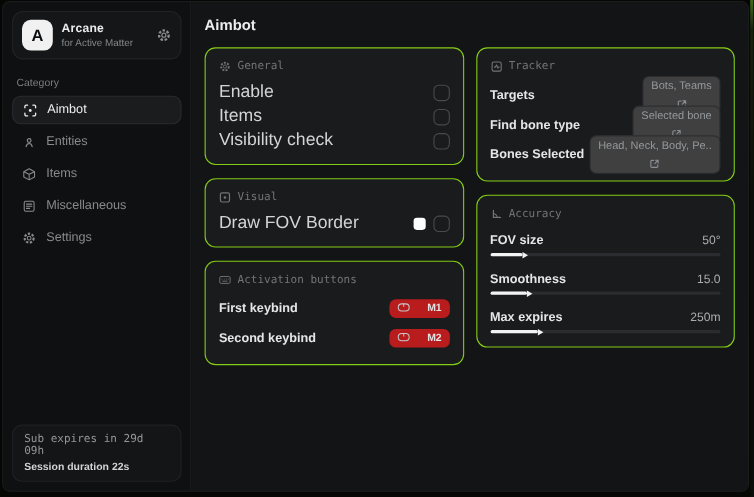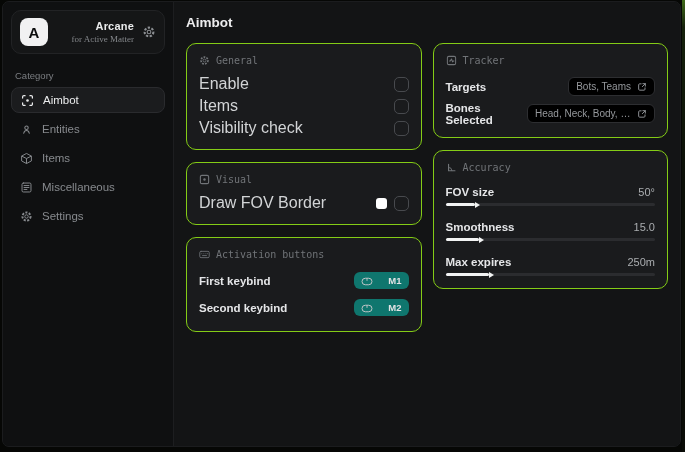--- a/index.html
+++ b/index.html
@@ -13,23 +13,23 @@
     border:1px solid #1b1c1e; }
 
   
   .sidebar { width:171px; background:#0f1011; border-right:1px solid #1d1e20;
     display:flex; flex-direction:column; flex-shrink:0; }
   .side-header { margin:8px; background:#151617; border:1px solid #222325;
     border-radius:10px; padding:7px 8px; display:flex; align-items:center; gap:8px; }
   .logo { width:28px; height:28px; border-radius:8px; background:#f1f1f2;
     color:#0c0d0e; font-weight:bold; font-size:15px; display:flex;
     align-items:center; justify-content:center; flex-shrink:0; }
-  .side-header-text { flex:1; min-width:0;text-align:right; }
+  .side-header-text { flex:1; min-width:0; }
   .app-name { color:#e9eaeb; font-size:11px; font-weight:bold; letter-spacing:.2px; }
-  .app-tagline { color:#84878b; font-size:9px; margin-top:2px; white-space:nowrap;font-family:Liberation Serif, serif; }
+  .app-tagline { color:#84878b; font-size:9px; margin-top:2px; white-space:nowrap; }
   .header-gear { color:#8b8e92; width:14px; height:14px; cursor:pointer; flex-shrink:0; }
 
   .category-label { color:#7b7e82; font-size:9.5px; margin:8px 12px 6px; }
 
   .nav { padding:0 8px; }
   .nav-item { height:26px; margin-bottom:3px; padding:0 9px; border-radius:8px;
     display:flex; align-items:center; gap:9px; font-size:11.5px; color:#878a8e;
     cursor:pointer; }
   .nav-item .nav-icon { width:13px; height:13px; flex-shrink:0; }
   .nav-item.active { background:#1b1c1e; border:1px solid #2a2b2e; color:#ebeced; }
@@ -55,28 +55,28 @@
   .row-label { font-size:16px; color:#d2d4d6; }
   .row-label.dim { color:#9a9da0; }
   .row-label.strong { color:#e5e6e8; font-weight:bold; font-size:11.5px; }
 
   .checkbox { width:15px; height:15px; border:1.5px solid #484a4e; border-radius:5px;
     background:transparent; cursor:pointer; flex-shrink:0; }
   .swatch { width:11px; height:11px; border-radius:3px; cursor:pointer; flex-shrink:0; }
   .right-controls { display:flex; align-items:center; gap:7px; }
 
   .tall-row { height:27px; }
-  .key-badge { background:#0f766e; border-radius:6px; padding:3px 7px; display:flex;
-    align-items:flex-end; gap:15px; color:#e2e3e5; font-size:9.5px; font-weight:bold;
+  .key-badge { background:#b91c1c; border-radius:6px; padding:3px 7px; display:flex;
+    align-items:flex-start; gap:15px; color:#e2e3e5; font-size:9.5px; font-weight:bold;
     cursor:pointer; }
   .key-badge svg { width:12px; height:9px; color:#c6c8ca; }
 
-  .select-btn { background:#000000; border:1px solid #2d2e31; border-radius:6px;
+  .select-btn { background:#404040; border:1px solid #2d2e31; border-radius:6px;
     padding:3px 7px; display:flex; align-items:center; gap:6px; color:#95989c;
-    font-size:10px; cursor:pointer; max-width:150px; }
+    font-size:10px; cursor:pointer; max-width:150px;flex-direction:column; }
   .select-btn .select-value { white-space:nowrap; overflow:hidden; text-overflow:ellipsis; }
   .select-btn svg { width:10px; height:10px; flex-shrink:0; color:#8b8e92; }
 
   .slider-row { margin-bottom:9px; }
   .slider-head { display:flex; align-items:flex-end; justify-content:space-between; height:18px; }
   .slider-value { font-size:11px; color:#aaadb0; }
   .slider-track { position:relative; height:3px; background:#2b2c2f; border-radius:2px;
     margin-top:5px; cursor:pointer; }
   .slider-fill { position:relative; height:3px; background:#f2f3f3; border-radius:2px; }
   .slider-fill::after { content:""; position:absolute; right:-5px; top:50%;
@@ -143,20 +143,24 @@
       </div>
       <div class="nav-item">
         <svg class="nav-icon" viewBox="0 0 16 16" fill="none" stroke="currentColor">
           <circle cx="8" cy="8" r="5" stroke-width="2.4" stroke-dasharray="2.6 1.7"></circle>
           <circle cx="8" cy="8" r="2.1" stroke-width="1.2"></circle>
         </svg>
         <span>Settings</span>
       </div>
     </div>
 
+    <div class="side-footer">
+      <div class="expiry">Sub expires in 29d 09h</div>
+      <div class="session">Session duration 22s</div>
+    </div>
   </div>
 
   <div class="main">
     <div class="page-title">Aimbot</div>
 
     <div class="columns">
 
       <div class="col">
 
         <div class="card">
@@ -243,20 +247,30 @@
             <span class="row-label strong">Targets</span>
             <span class="select-btn">
               <span class="select-value">Bots, Teams</span>
               <svg viewBox="0 0 12 12" fill="none" stroke="currentColor" stroke-width="1.2" stroke-linecap="round" stroke-linejoin="round">
                 <path d="M5 2.2H3.2A1.2 1.2 0 0 0 2 3.4v5.2a1.2 1.2 0 0 0 1.2 1.2h5.2A1.2 1.2 0 0 0 9.6 8.6V7"></path>
                 <path d="M7 2h3v3M10 2 6.4 5.6"></path>
               </svg>
             </span>
           </div>
           <div class="row tall-row">
+            <span class="row-label strong">Find bone type</span>
+            <span class="select-btn">
+              <span class="select-value">Selected bone</span>
+              <svg viewBox="0 0 12 12" fill="none" stroke="currentColor" stroke-width="1.2" stroke-linecap="round" stroke-linejoin="round">
+                <path d="M5 2.2H3.2A1.2 1.2 0 0 0 2 3.4v5.2a1.2 1.2 0 0 0 1.2 1.2h5.2A1.2 1.2 0 0 0 9.6 8.6V7"></path>
+                <path d="M7 2h3v3M10 2 6.4 5.6"></path>
+              </svg>
+            </span>
+          </div>
+          <div class="row tall-row">
             <span class="row-label strong">Bones Selected</span>
             <span class="select-btn" style="max-width:128px">
               <span class="select-value">Head, Neck, Body, Pe..</span>
               <svg viewBox="0 0 12 12" fill="none" stroke="currentColor" stroke-width="1.2" stroke-linecap="round" stroke-linejoin="round">
                 <path d="M5 2.2H3.2A1.2 1.2 0 0 0 2 3.4v5.2a1.2 1.2 0 0 0 1.2 1.2h5.2A1.2 1.2 0 0 0 9.6 8.6V7"></path>
                 <path d="M7 2h3v3M10 2 6.4 5.6"></path>
               </svg>
             </span>
           </div>
         </div>

